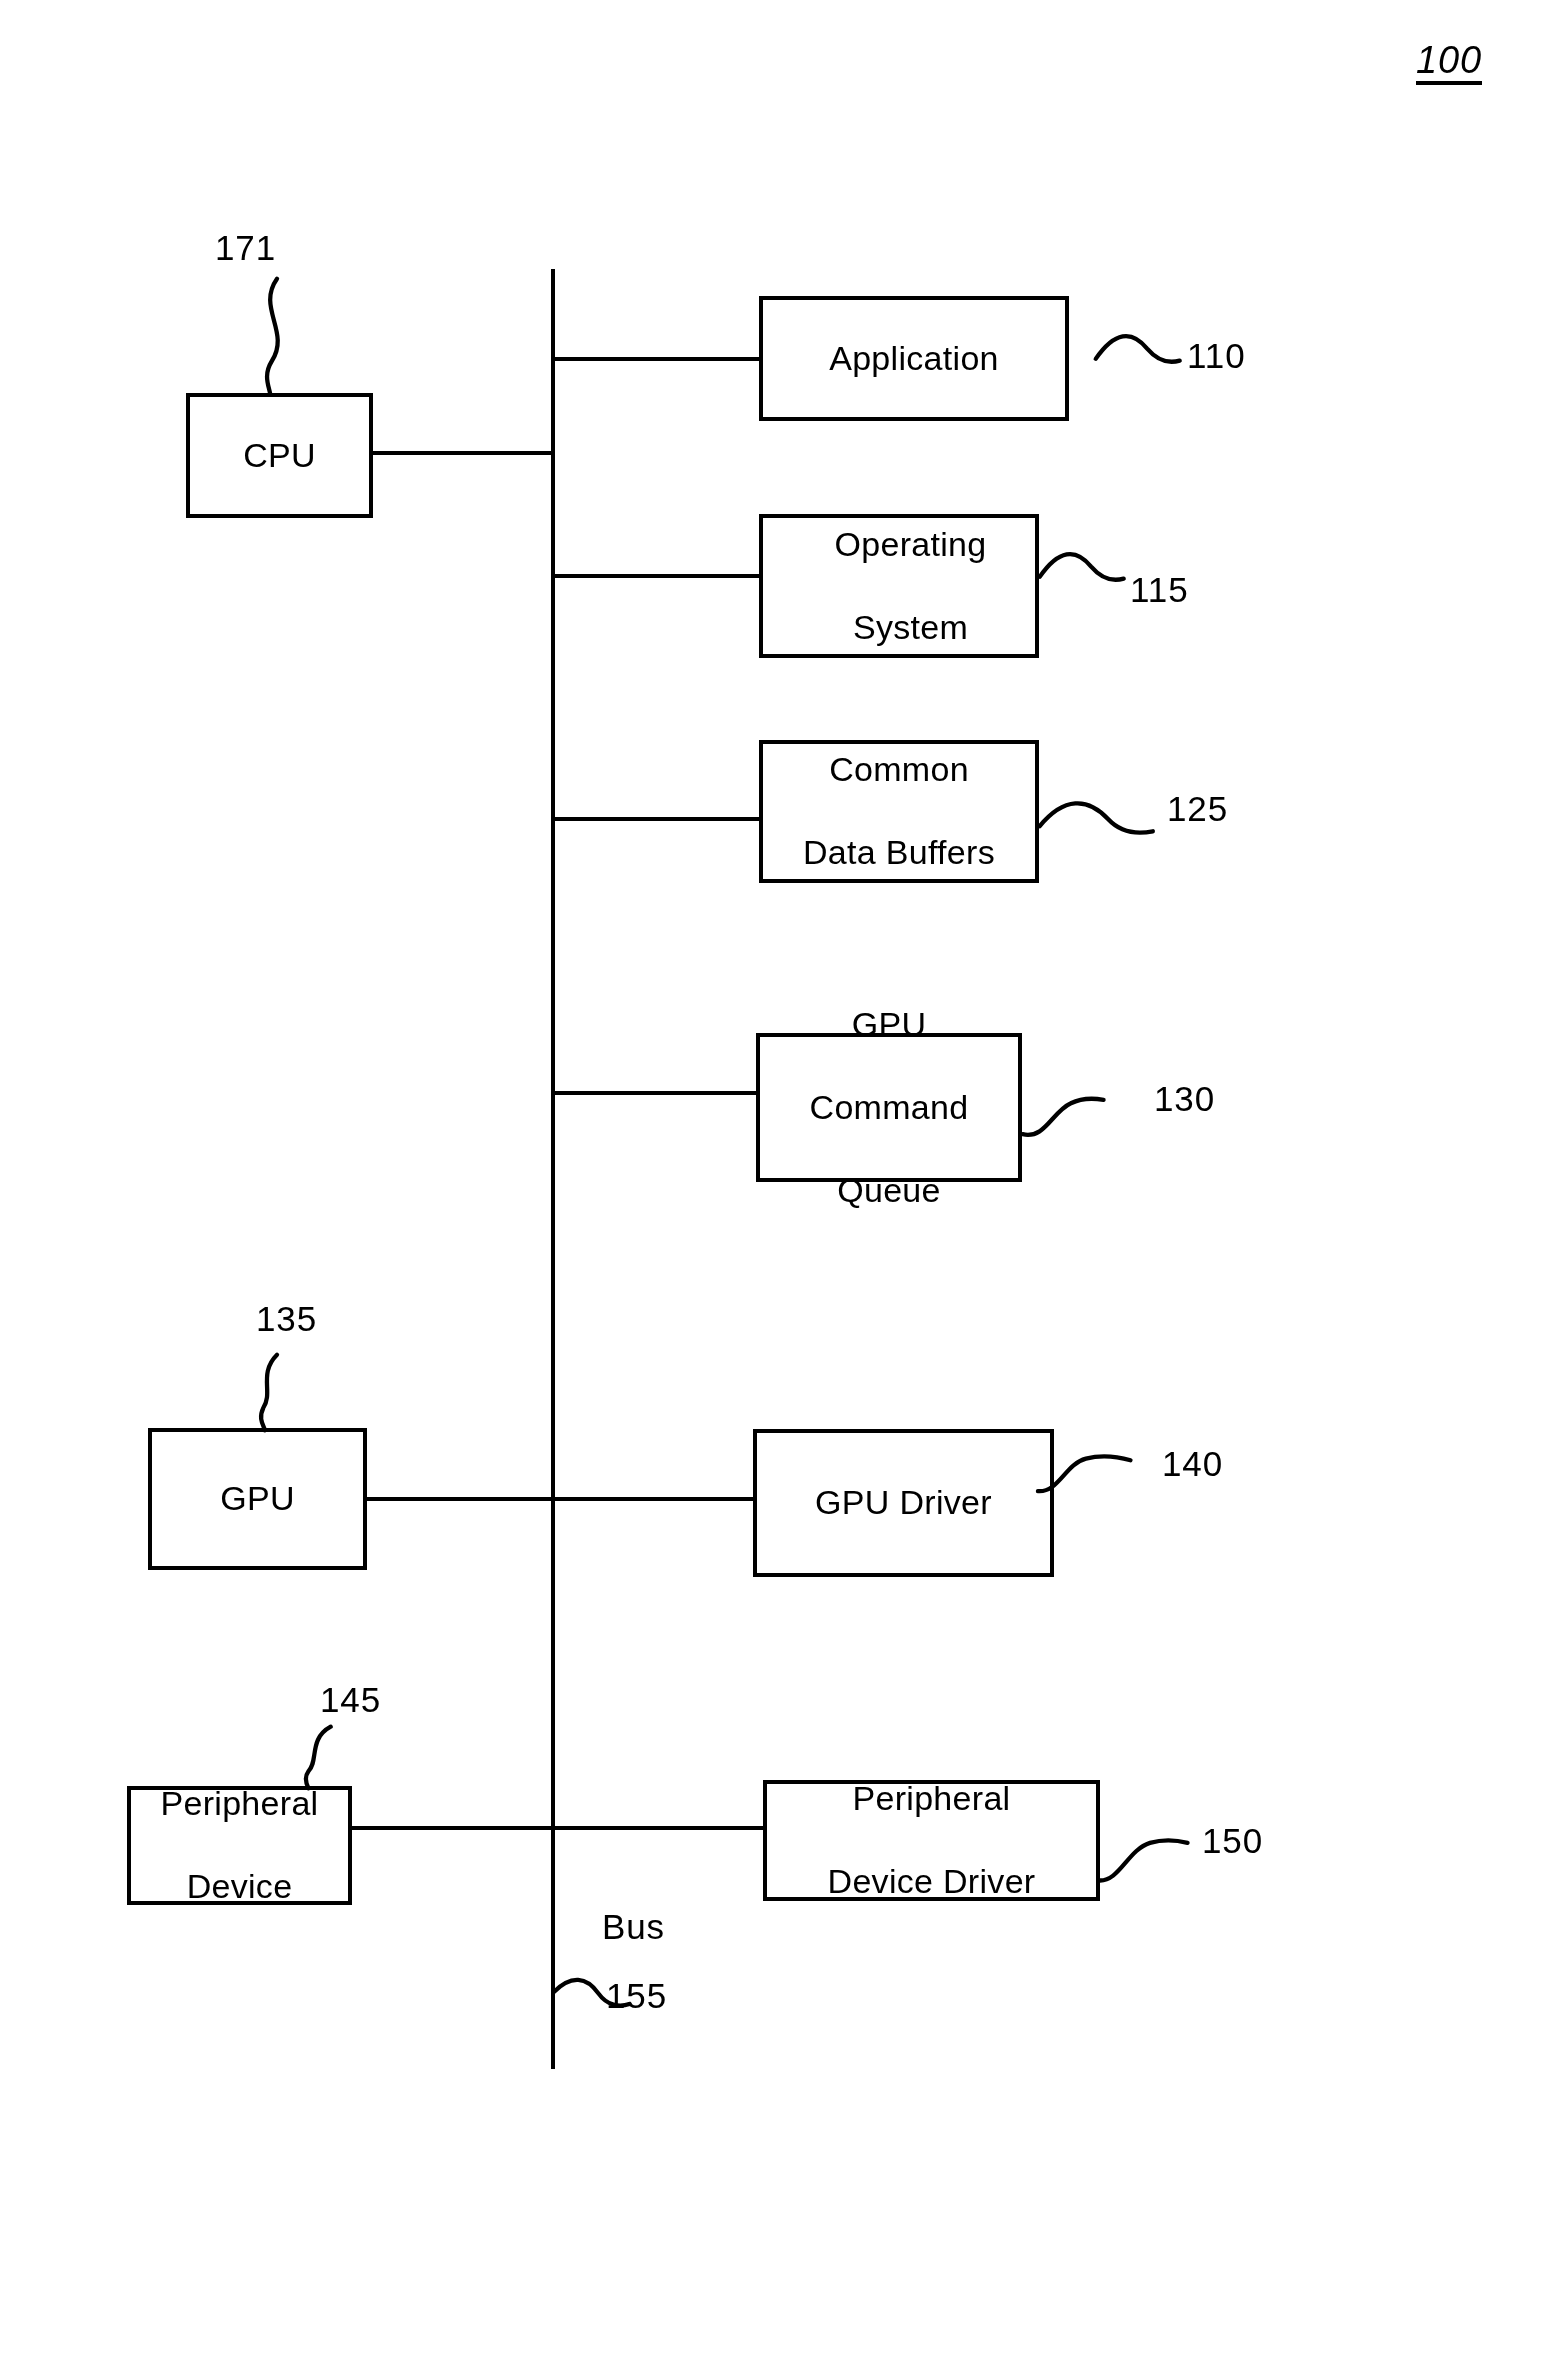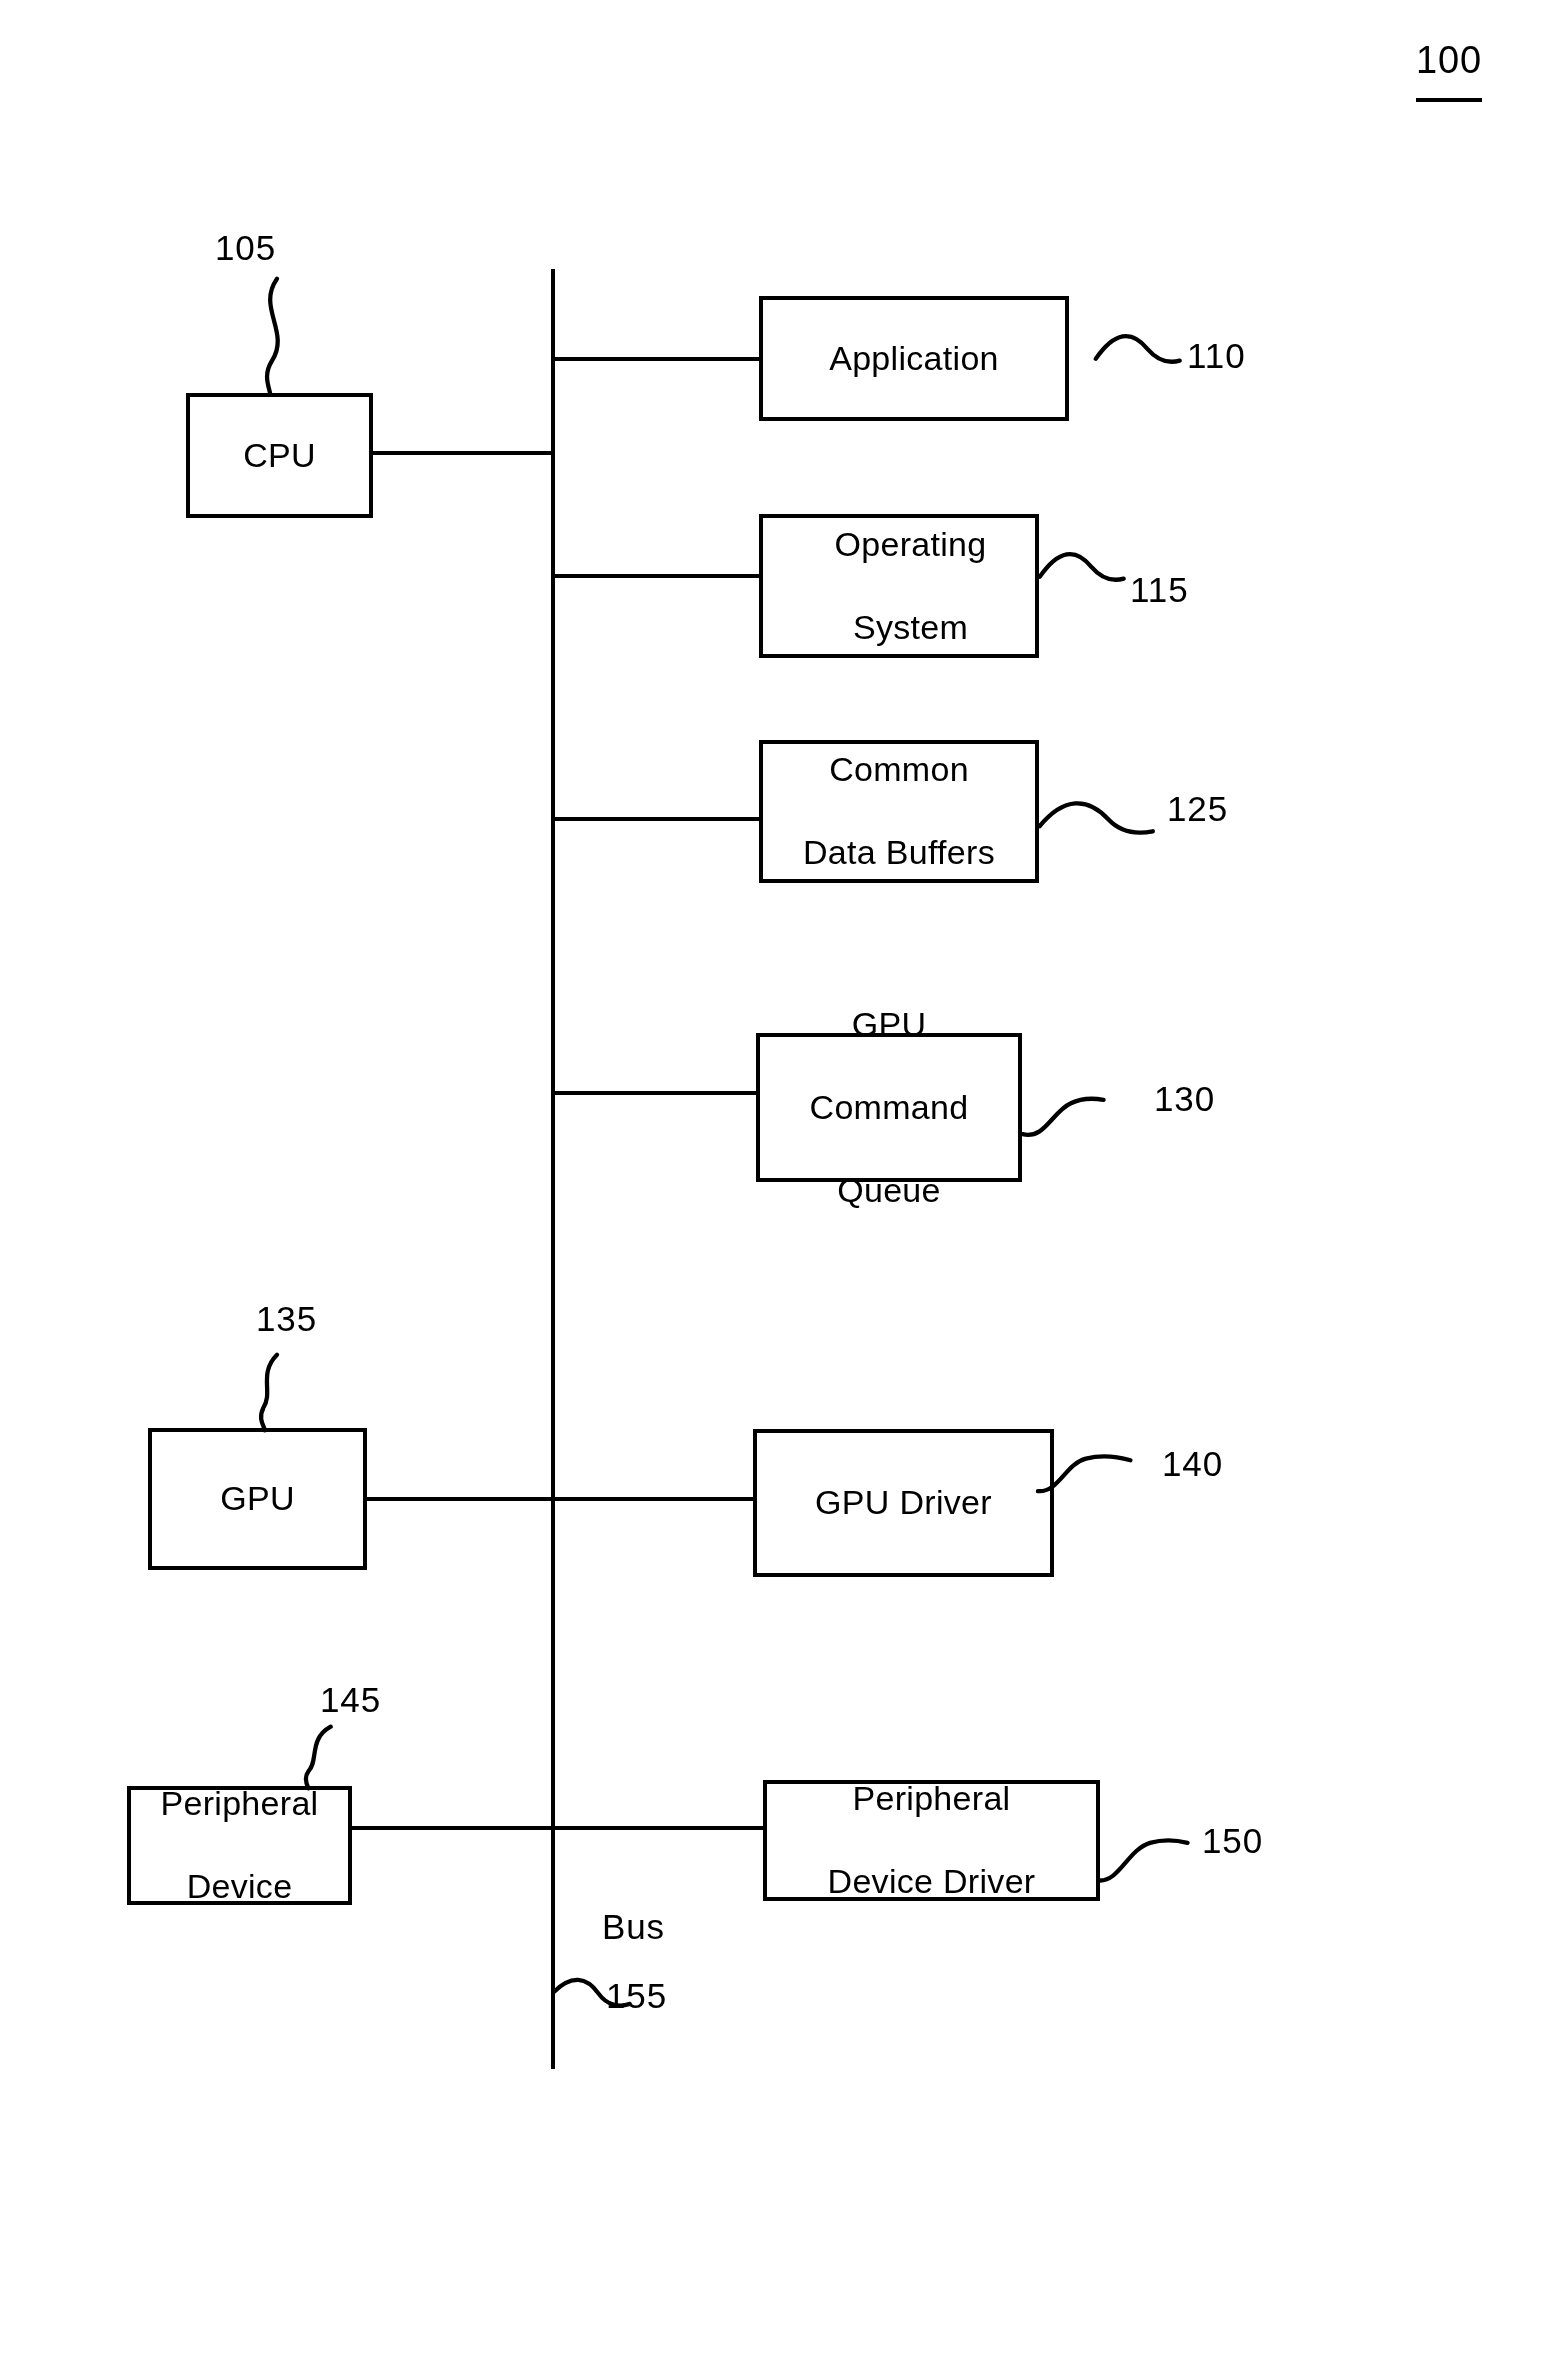--- a/index.html
+++ b/index.html
@@ -17,23 +17,24 @@
     height: 2354px;
     background: #ffffff;
     overflow: hidden;
   }
   
   .fig-number {
     position: absolute;
     font-size: 38px;
     letter-spacing: 0.9px;
     border-bottom: 4.3px solid #000;
-    padding-bottom: 19px;
+    padding-bottom: 2px;
     line-height: 1;
     white-space: nowrap;
+    font-style: italic;
   }
   
   .node {
     position: absolute;
     box-sizing: border-box;
     border: 4.3px solid #000000;
     background: #ffffff;
     display: flex;
     align-items: center;
     justify-content: center;
@@ -119,21 +120,21 @@
   <div class="hline" style="left:367px; top:1497px; width:388px;"></div>
 
   <div class="hline" style="left:352px; top:1826px; width:414px;"></div>
 
   <div class="node" style="left:186px; top:393px; width:187px; height:125px;">
     <span>CPU</span>
   </div>
   <svg class="leader" style="left:241px; top:277px;" width="60" height="120" viewBox="0 0 70 140">
     <path d="M 42 2 C 18 36, 58 64, 36 98 C 26 114, 32 126, 34 136"></path>
   </svg>
-  <div class="ref" style="left:215px; top:230px;">105</div>
+  <div class="ref" style="left:215px; top:230px;">171</div>
 
   <div class="node" style="left:759px; top:296px; width:310px; height:125px;">
     <span>Application</span>
   </div>
   <svg class="leader" style="left:1094px; top:326px;" width="90" height="52" viewBox="0 0 105 60">
     <path d="M 2 38 C 24 6, 44 4, 62 26 C 74 40, 86 44, 100 40"></path>
   </svg>
   <div class="ref" style="left:1187px; top:338px;">110</div>
 
   <div class="node" style="left:759px; top:514px; width:280px; height:144px;padding-left:23px;">

